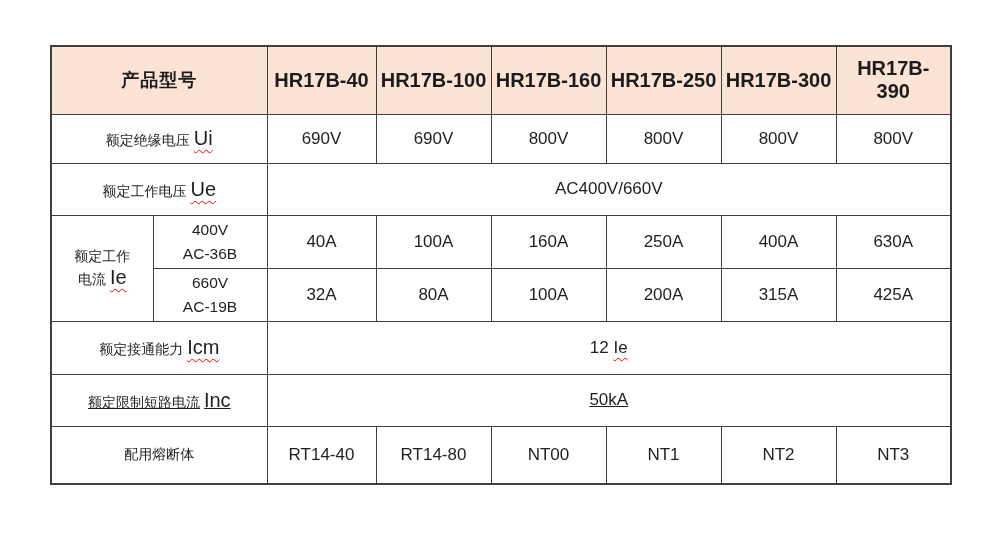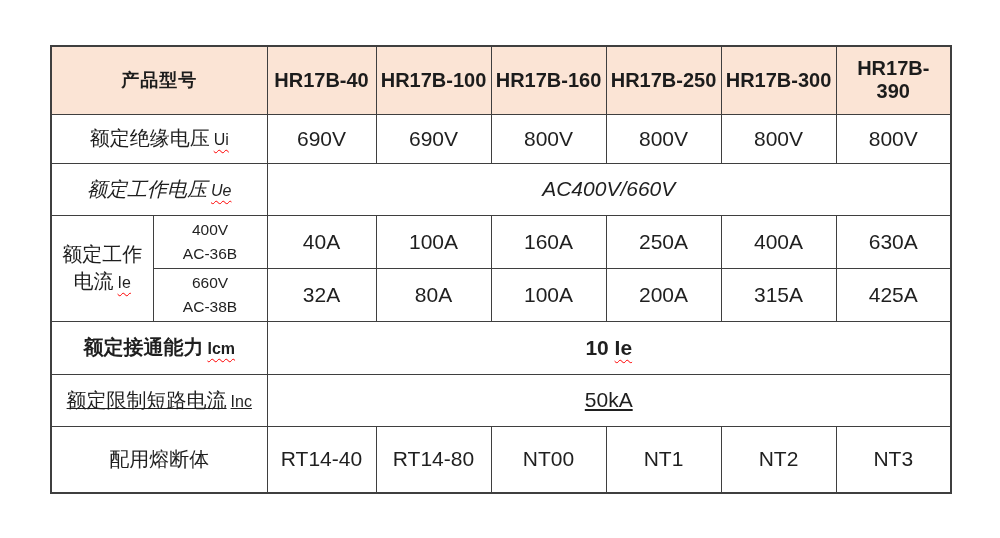--- a/index.html
+++ b/index.html
@@ -39,51 +39,51 @@
     font-weight: bold;
     font-size: 20px;
     color: #1c1c1c;
   }
   tr.header-row th.corner {
     font-size: 18px;
     letter-spacing: 1px;
   }
   .zh {
     font-family: "Liberation Serif", serif;
-    font-size: 20px;
+    font-size: 14px;
   }
   .en {
     font-family: "Liberation Sans", sans-serif;
-    font-size: 16px;
+    font-size: 20px;
     margin-left: 4px;
   }
   .sq {
     text-decoration: underline wavy #ff0000;
     text-decoration-thickness: 1px;
     text-underline-offset: 4px;
     text-decoration-skip-ink: none;
   }
   td.value-cell {
-    font-size: 21px;
+    font-size: 17px;
     font-family: "Liberation Sans", sans-serif;
   }
   td.cond-cell {
     font-size: 15.5px;
     line-height: 1.55;
     font-family: "Liberation Sans", sans-serif;
   }
   
   tr.header-row   { height: 68px; border-radius: 26px; }
   tr.row-ui       { height: 49px; }
-  tr.row-ue       { height: 52px; font-style: italic; }
+  tr.row-ue       { height: 52px; }
   tr.row-ie-1     { height: 53px; }
   tr.row-ie-2     { height: 49px; }
-  tr.row-icm      { height: 53px; font-weight: bold; }
+  tr.row-icm      { height: 53px; }
   tr.row-inc      { height: 52px; text-decoration: underline; }
-  tr.row-fuse     { height: 67px; }
+  tr.row-fuse     { height: 58px; }
 </style>
 </head>
 <body>
 
 <div class="page">
   <table class="spec-table">
     <colgroup>
       <col style="width:102px">
       <col style="width:114px">
       <col style="width:109px">
@@ -137,36 +137,36 @@
       <td class="value-cell">100A</td>
       <td class="value-cell">160A</td>
       <td class="value-cell">250A</td>
       <td class="value-cell">400A</td>
       <td class="value-cell">630A</td>
     </tr>
 
     <tr class="row-ie-2">
       <td class="cond-cell">
         <span>660V</span><br>
-        <span>AC-38B</span>
+        <span>AC-19B</span>
       </td>
       <td class="value-cell">32A</td>
       <td class="value-cell">80A</td>
       <td class="value-cell">100A</td>
       <td class="value-cell">200A</td>
       <td class="value-cell">315A</td>
       <td class="value-cell">425A</td>
     </tr>
 
     <tr class="row-icm">
       <td colspan="2" class="label-cell">
         <span class="zh">额定接通能力</span><span class="en sq">Icm</span>
       </td>
       <td colspan="6" class="value-cell">
-        <span>10</span>
+        <span>12</span>
         <span class="sq">Ie</span>
       </td>
     </tr>
 
     <tr class="row-inc">
       <td colspan="2" class="label-cell">
         <span class="zh">额定限制短路电流</span><span class="en">Inc</span>
       </td>
       <td colspan="6" class="value-cell">50kA</td>
     </tr>

